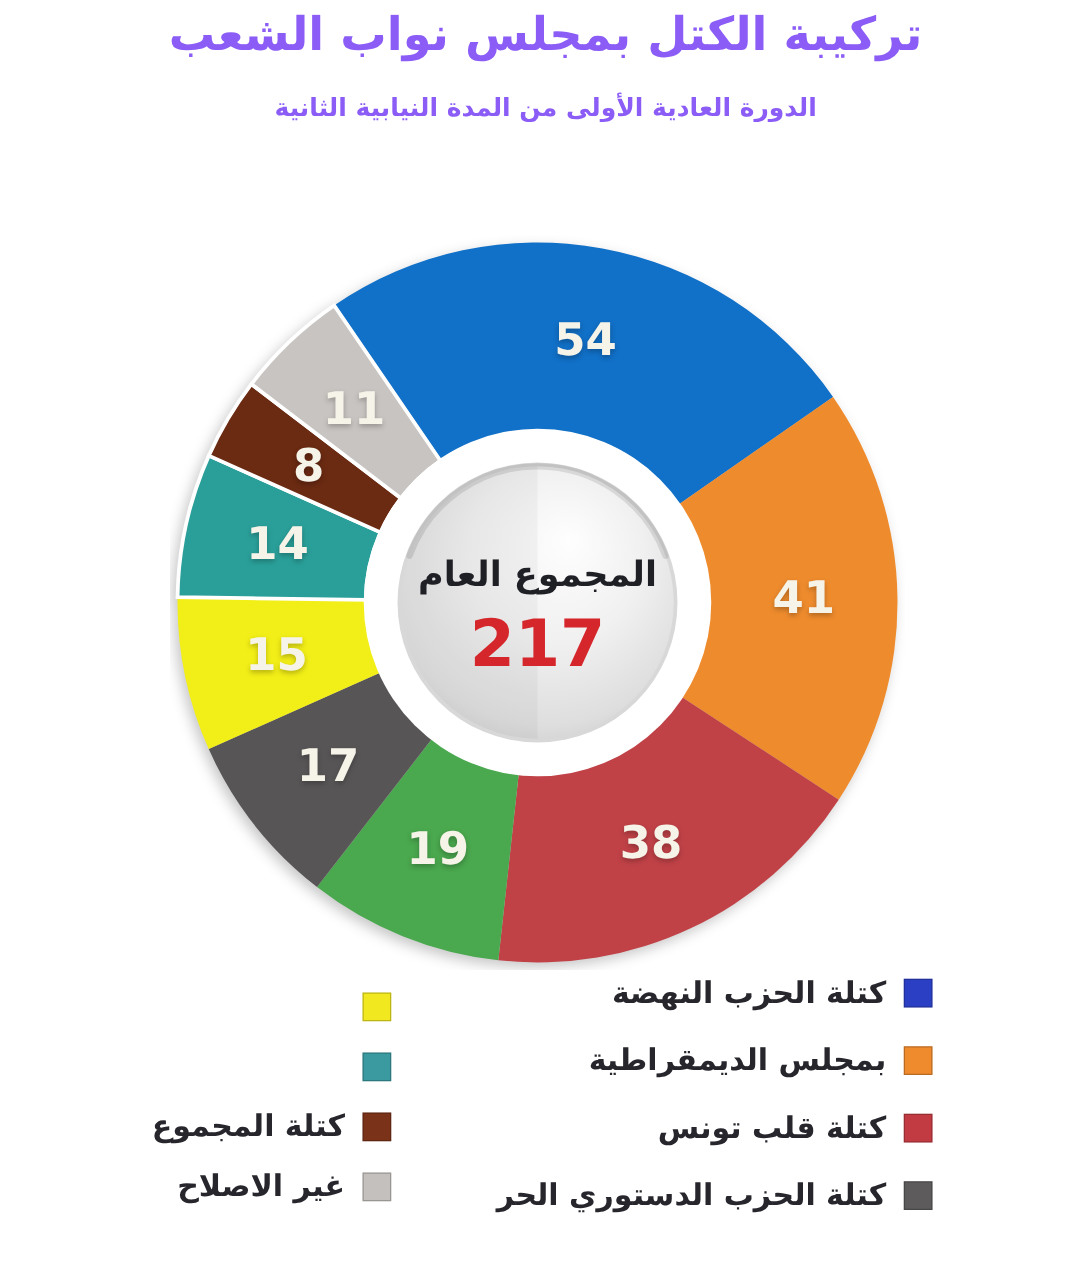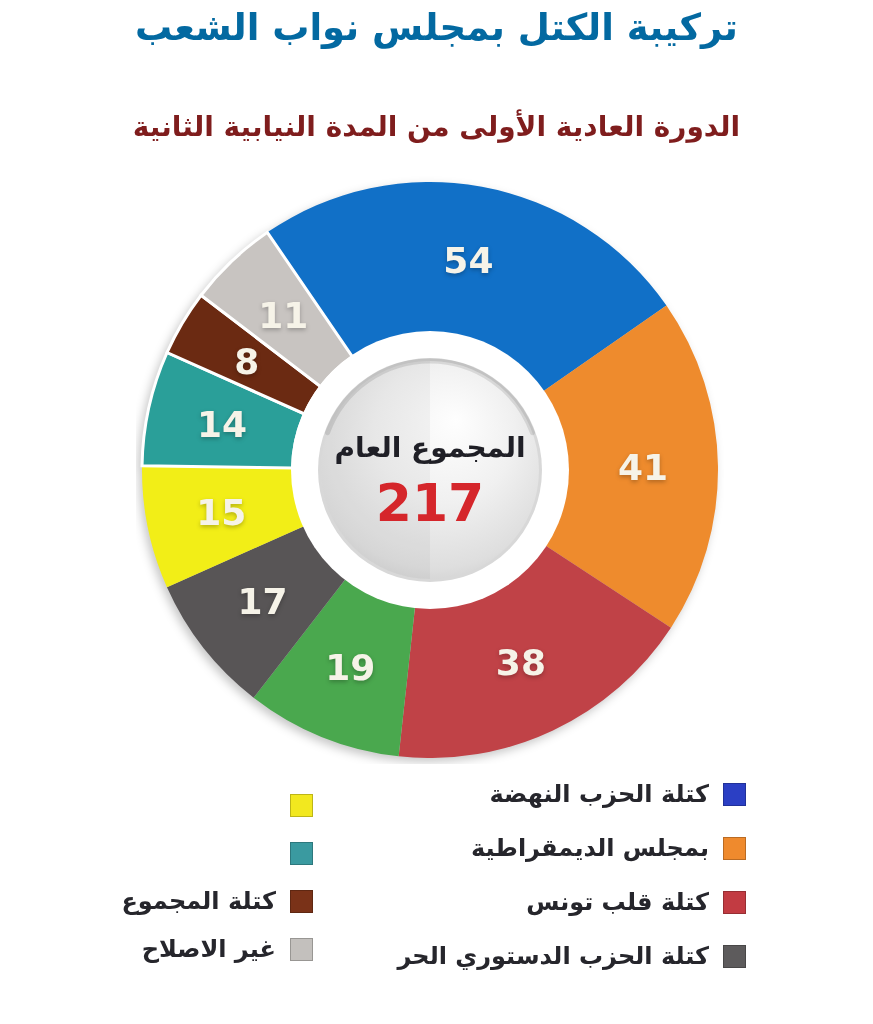--- a/index.html
+++ b/index.html
@@ -6,23 +6,23 @@
   .page{
     position:relative;width:873px;height:1024px;background:#ffffff;overflow:hidden;
     font-family:"DejaVu Sans","Liberation Sans",sans-serif;
   }
   .title{
     position:absolute;top:6px;left:0;width:100%;text-align:center;
     font-size:37px;font-weight:700;letter-spacing:0;direction:rtl;
   }
   .subtitle{
     position:absolute;top:74px;left:0;width:100%;text-align:center;
-    font-size:28px;font-weight:700;color:#7f1d1d;direction:rtl;margin-top:36px;
+    font-size:20px;font-weight:700;color:#8b5cf6;direction:rtl;
   }
-  .donut-wrap{position:absolute;left:136px;top:176px;width:588px;height:588px;}
+  .donut-wrap{position:absolute;left:136px;top:188px;width:588px;height:588px;}
   #slices{filter:drop-shadow(-3px 4px 5px rgba(0,0,0,0.22));}
   .slice-label{
     font-family:"DejaVu Sans","Liberation Sans",sans-serif;
     font-size:36px;font-weight:700;fill:#f6f3e8;
     text-anchor:middle;dominant-baseline:central;
     filter:drop-shadow(0 2px 2px rgba(0,0,0,0.25));
   }
   .center-title{
     font-family:"DejaVu Sans","Liberation Sans",sans-serif;
     font-size:28px;font-weight:700;fill:#1f1f26;text-anchor:middle;direction:rtl;
@@ -46,21 +46,21 @@
   }
   .legend-label{
     font-size:24px;font-weight:700;color:#26262c;white-space:nowrap;direction:rtl;
   }
 </style>
 </head>
 <body>
 
 <div class="page">
 
-  <div class="title" dir="rtl" style="color: #0369a1;">تركيبة الكتل بمجلس نواب الشعب</div>
+  <div class="title" dir="rtl" style="color: #8b5cf6;">تركيبة الكتل بمجلس نواب الشعب</div>
   <div class="subtitle" dir="rtl">الدورة العادية الأولى من المدة النيابية الثانية</div>
 
   <div class="donut-wrap">
     <svg id="donut-svg" width="588" height="588" viewBox="0 0 588 588">
       <defs>
         <radialGradient id="sphereGrad" cx="50%" cy="40%" r="72%" fx="62%" fy="27%">
           <stop offset="0%" stop-color="#fefefe"></stop>
           <stop offset="45%" stop-color="#f0f0f0"></stop>
           <stop offset="80%" stop-color="#dedede"></stop>
           <stop offset="100%" stop-color="#c6c6c6"></stop>

